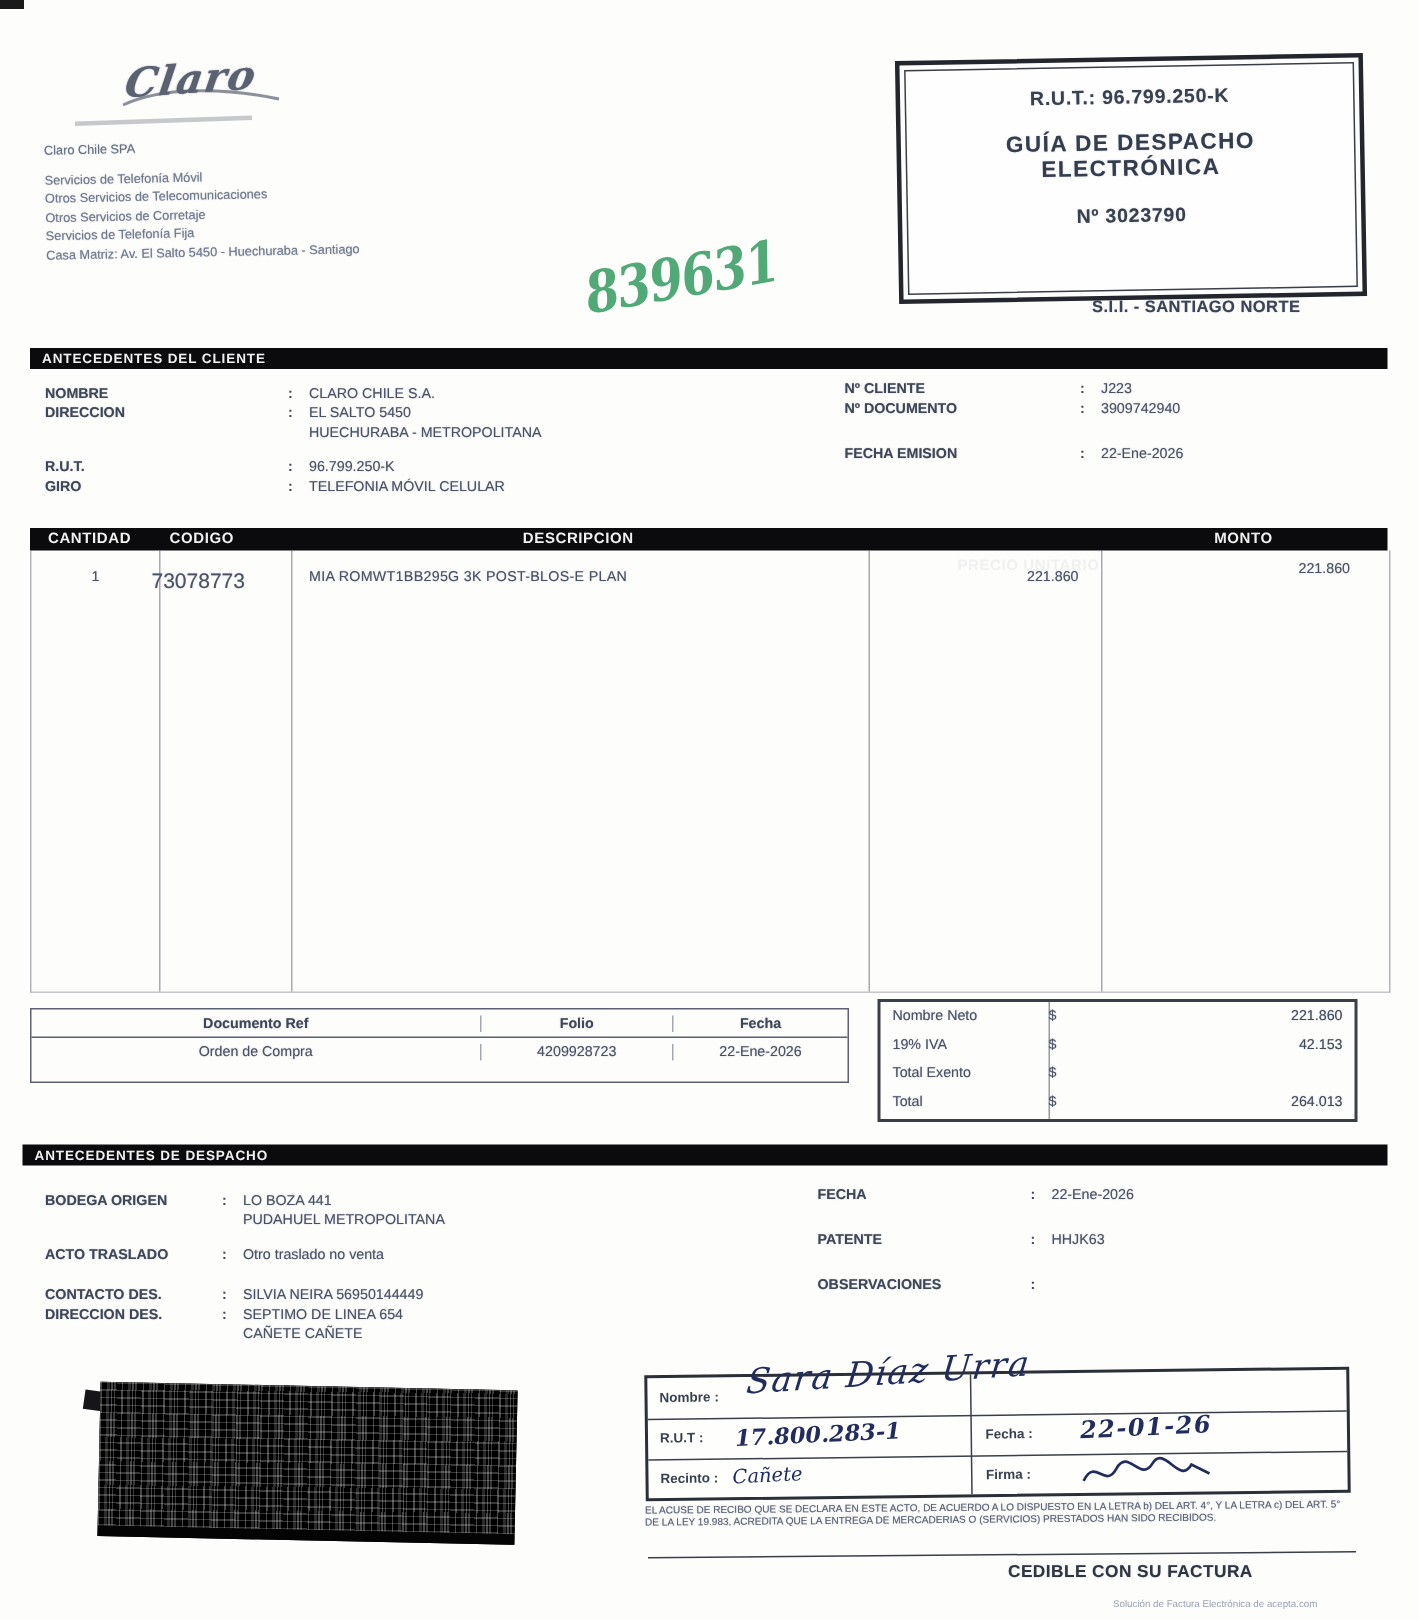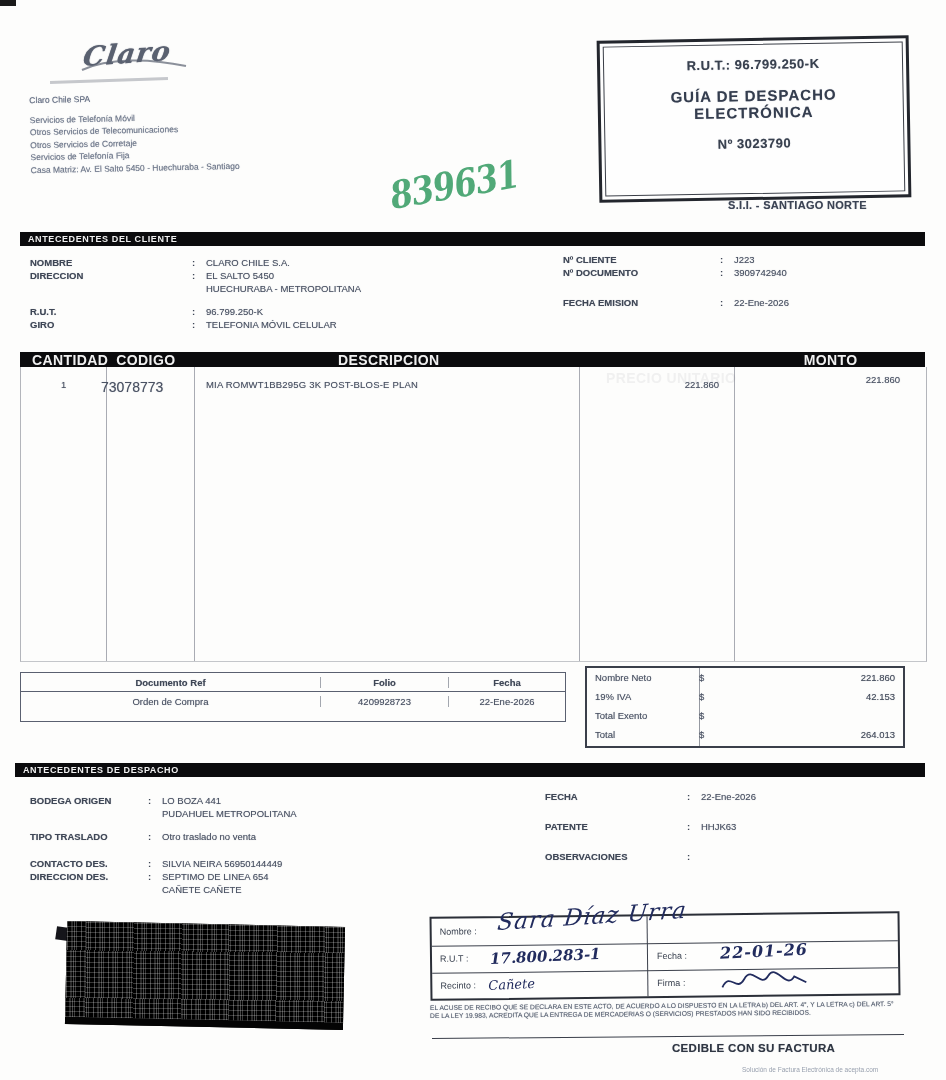--- a/index.html
+++ b/index.html
@@ -48,21 +48,21 @@
   .f .lbl{font-weight:bold;color:#3f4756;flex:0 0 auto;}
   .f .colon{width:14px;font-weight:bold;color:#3f4756;flex:0 0 14px;}
   .f .val{color:#4a5263;white-space:nowrap;}
   .f .sp{display:inline-block;flex:0 0 auto;}
   .cl-l{left:30px;} .cl-l .lbl{width:162px;} .cl-l .sp{width:176px;}
   .cl-r{left:563px;} .cl-r .lbl{width:157px;}
   .dp-l{left:30px;} .dp-l .lbl{width:118px;} .dp-l .sp{width:132px;}
   .dp-r{left:545px;} .dp-r .lbl{width:142px;}
 
   
-  .ithead-cell{color:#f0f0f0;font-size:14px;font-weight:bold;letter-spacing:.4px;box-sizing:border-box;}
+  .ithead-cell{color:#f0f0f0;font-size:10px;font-weight:bold;letter-spacing:.4px;box-sizing:border-box;}
   .c0{flex:0 0 85px;padding-left:12px;} .c1{flex:0 0 88px;padding-left:8px;}
   .c2{flex:0 0 385px;text-align:center;} .c3{flex:0 0 155px;text-align:right;margin-top:36px;}
   .c4{flex:1 1 auto;text-align:center;}
   .itbody{left:20px;top:367px;width:905px;height:294px;border-left:1px solid rgba(90,95,110,.45);border-right:1px solid rgba(90,95,110,.45);border-bottom:1px solid rgba(90,95,110,.35);}
   .vline{position:absolute;top:0;bottom:0;width:1px;background:rgba(85,90,105,.5);}
   .it-cant{left:40px;top:12px;font-size:9.5px;}
   .it-cod{left:80px;top:12px;font-size:14px;}
   .it-desc{left:185px;top:12px;font-size:9.5px;letter-spacing:.2px;}
   .it-pu{left:558px;top:12px;width:140px;text-align:right;font-size:9.5px;}
   .it-mo{left:713px;top:7px;width:178px;text-align:right;font-size:9.5px;padding-right:12px;box-sizing:border-box;}
@@ -98,21 +98,21 @@
   .bc-blob{left:56px;top:928px;width:26px;height:13px;background:#15151a;transform:rotate(8deg);}
   .timbre{left:95px;top:1038px;width:230px;text-align:center;color:#545d6d;}
   .timbre .t1{font-size:8.5px;}
   .timbre .t2{font-size:8px;margin-top:2px;}
   .timbre .t3{font-size:7.5px;margin-top:2px;color:#7e8798;}
 
   
   .acuse{left:430px;top:914px;width:470px;height:84px;border:2px solid #2b2f38;box-sizing:border-box;transform:rotate(-0.7deg);background:rgba(255,255,255,.35);}
   .acuse .hsep{position:absolute;left:0;right:0;height:1px;background:#3a3f4a;}
   .acuse .vsep{position:absolute;top:0;bottom:0;left:215px;width:1px;background:#3a3f4a;}
-  .ac-lbl{position:absolute;font-size:9px;font-weight:normal;color:#39414f;}
+  .ac-lbl{position:absolute;font-size:9px;font-weight:bold;color:#39414f;}
   .hand{font-family:"DejaVu Serif",serif;font-style:italic;color:#222c5e;position:absolute;white-space:nowrap;}
   .hand-nombre{left:66px;top:-14px;font-size:23px;transform:rotate(-3deg) skewX(-10deg);letter-spacing:1px;}
   .hand-rut{left:58px;top:30px;font-size:15px;font-weight:bold;transform:rotate(-2deg);}
   .hand-fecha{left:288px;top:27px;font-size:16px;font-weight:bold;transform:rotate(-2deg);letter-spacing:1px;}
   .hand-recinto{left:56px;top:59px;font-size:13px;transform:rotate(-2deg);}
   .firma-svg{position:absolute;left:288px;top:56px;}
 
   .legal{left:430px;top:1002px;width:474px;font-size:6.7px;line-height:8.2px;color:#5a6373;transform:rotate(-0.5deg);}
   .cedible-rule{left:432px;top:1036px;width:472px;border-top:1.5px solid #3a3f4a;transform:rotate(-0.5deg);}
   .cedible{left:672px;top:1042px;font-size:11.5px;font-weight:bold;color:#2f3642;letter-spacing:.3px;}
@@ -263,21 +263,21 @@
   <div class="f dp-l" style="top:795px">
     <span class="lbl tx">BODEGA ORIGEN</span>
       <span class="colon">:</span>
       <span class="val tx">LO BOZA 441</span>
   </div>
   <div class="f dp-l" style="top:808px">
     <span class="sp"></span>
       <span class="val tx">PUDAHUEL  METROPOLITANA</span>
   </div>
   <div class="f dp-l" style="top:831px">
-    <span class="lbl tx">TIPO TRASLADO</span>
+    <span class="lbl tx">ACTO TRASLADO</span>
       <span class="colon">:</span>
       <span class="val tx">Otro traslado no venta</span>
   </div>
   <div class="f dp-l" style="top:858px">
     <span class="lbl tx">CONTACTO DES.</span>
       <span class="colon">:</span>
       <span class="val tx">SILVIA NEIRA 56950144449</span>
   </div>
   <div class="f dp-l" style="top:871px">
     <span class="lbl tx">DIRECCION DES.</span>

